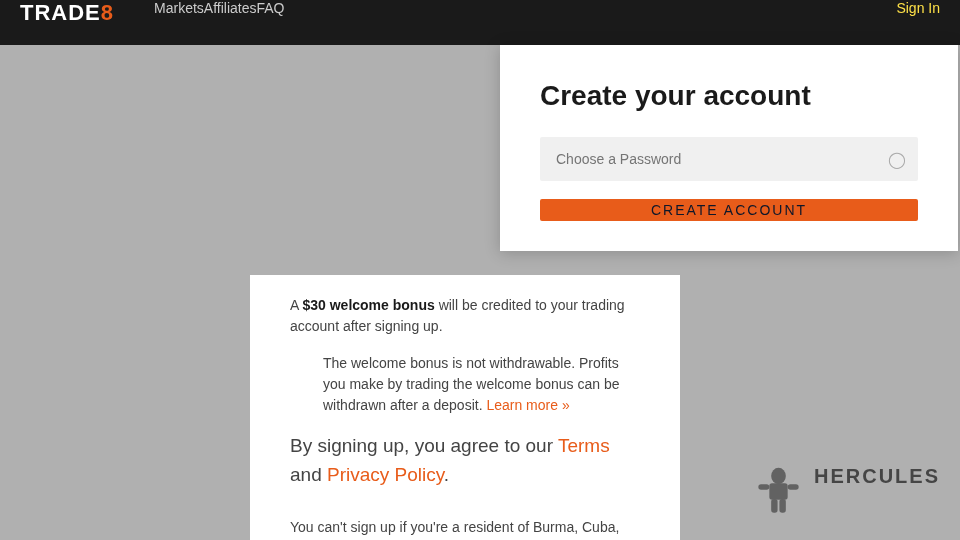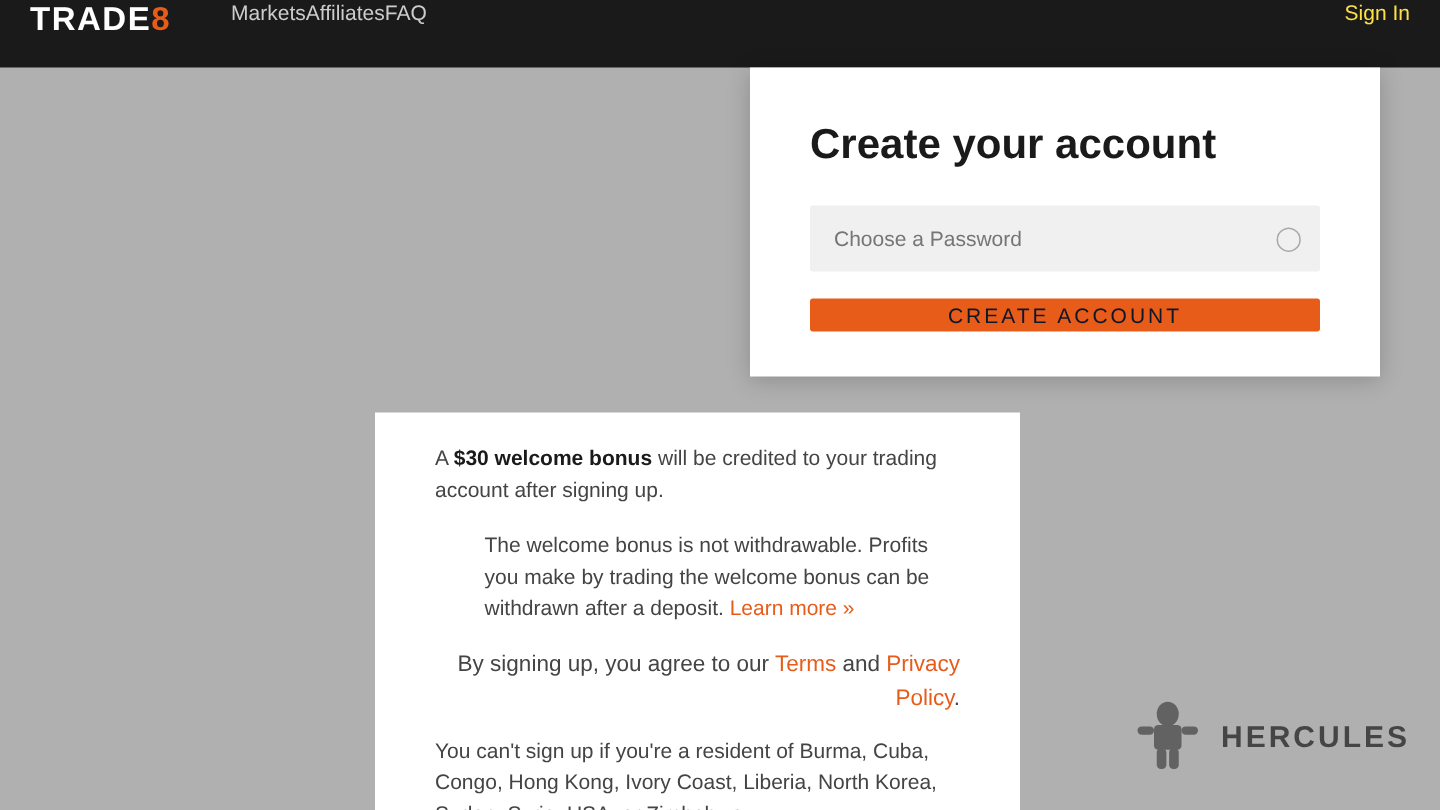--- a/index.html
+++ b/index.html
@@ -56,21 +56,21 @@
     
     .main-content {
       display: flex;
       position: relative;
       height: 495px;
     }
 
     
     .card {
       background: #ffffff;
-      width: 420px;
+      width: 458px;
       margin-left: 250px;
       margin-top: 0;
       padding: 35px 40px 30px 40px;
       position: absolute;
       top: 0;
       left: 250px;
       box-shadow: 0 2px 15px rgba(0,0,0,0.2);
       z-index: 10;
     }
 
@@ -161,40 +161,39 @@
       margin-left: 33px;
     }
 
     .link-orange {
       color: #e85c1a;
       text-decoration: none;
       cursor: pointer;
     }
 
     .agree-text {
-      font-size: 15px;
-      color: #444;
-      margin-bottom: 13px;
-      line-height: 1.5;
-      text-align: right;
+      font-size: 19px;
+      color: #444;
+      margin-bottom: 28px;
+      line-height: 1.5;
     }
 
     .restrict-text {
       font-size: 14px;
       color: #444;
       line-height: 1.5;
     }
 
     
     .hercules-logo {
       position: absolute;
       bottom: 20px;
       right: 20px;
       display: flex;
-      align-items: center;
+      align-items: flex-start;
       gap: 8px;
       opacity: 0.85;
     }
     .hercules-figure {
       width: 55px;
       height: 55px;
     }
     .hercules-name {
       font-size: 20px;
       font-weight: bold;

